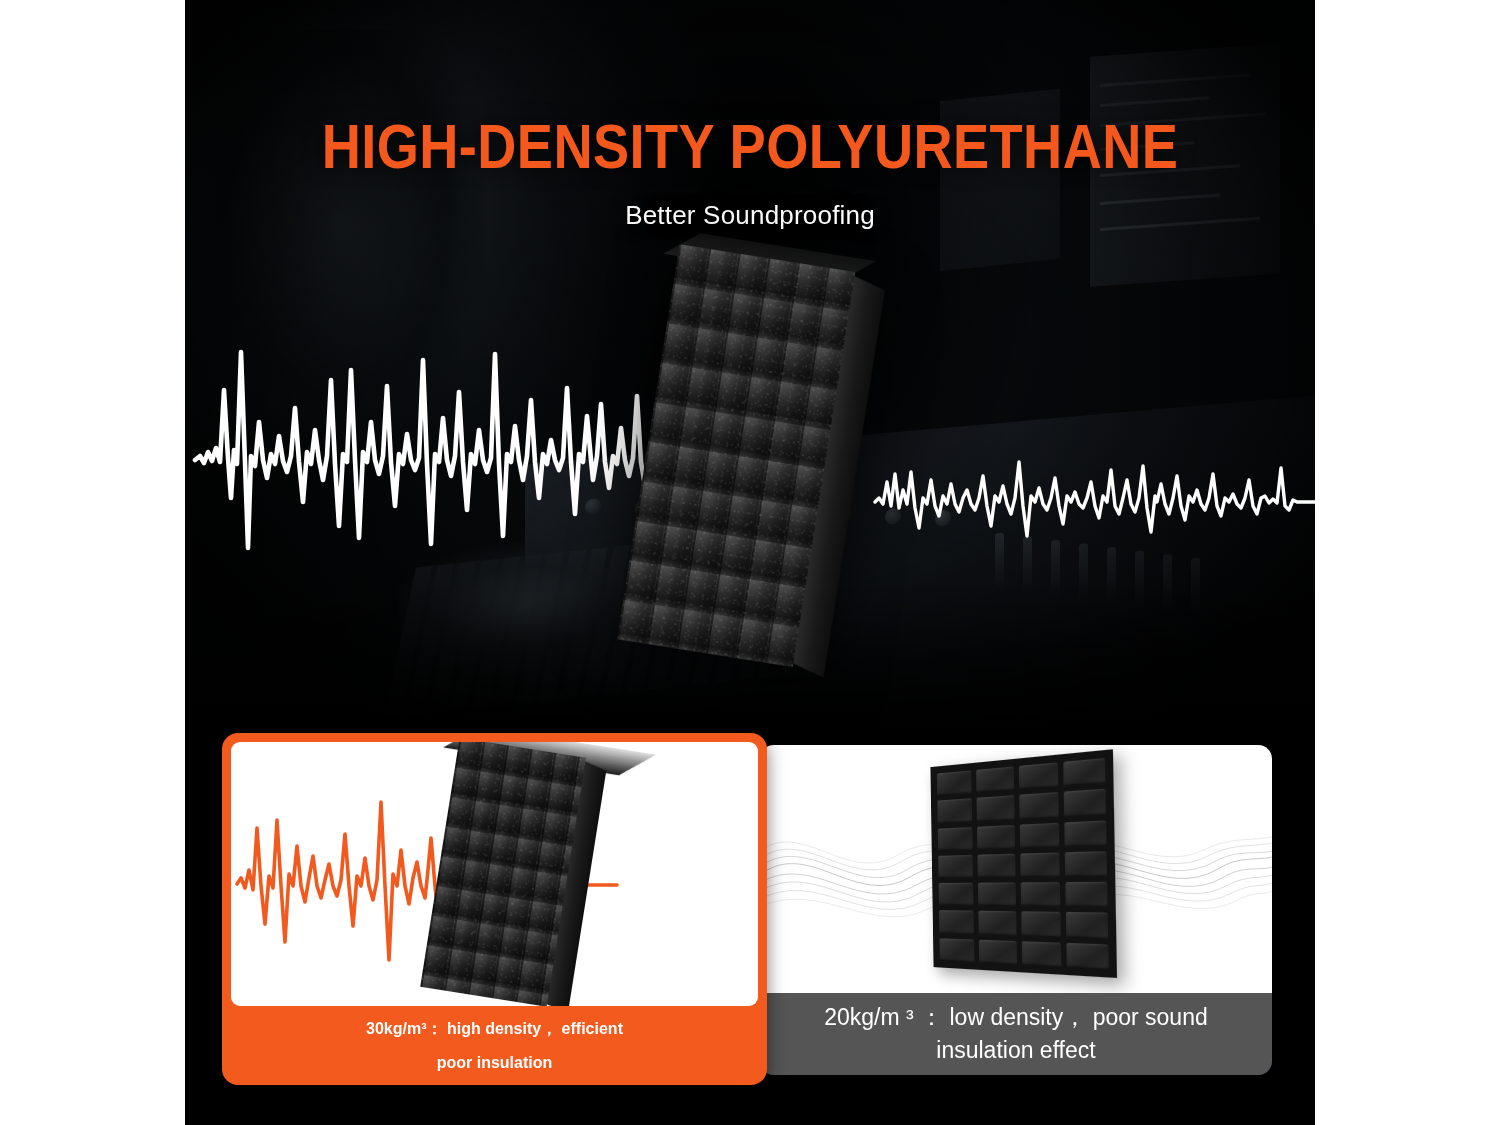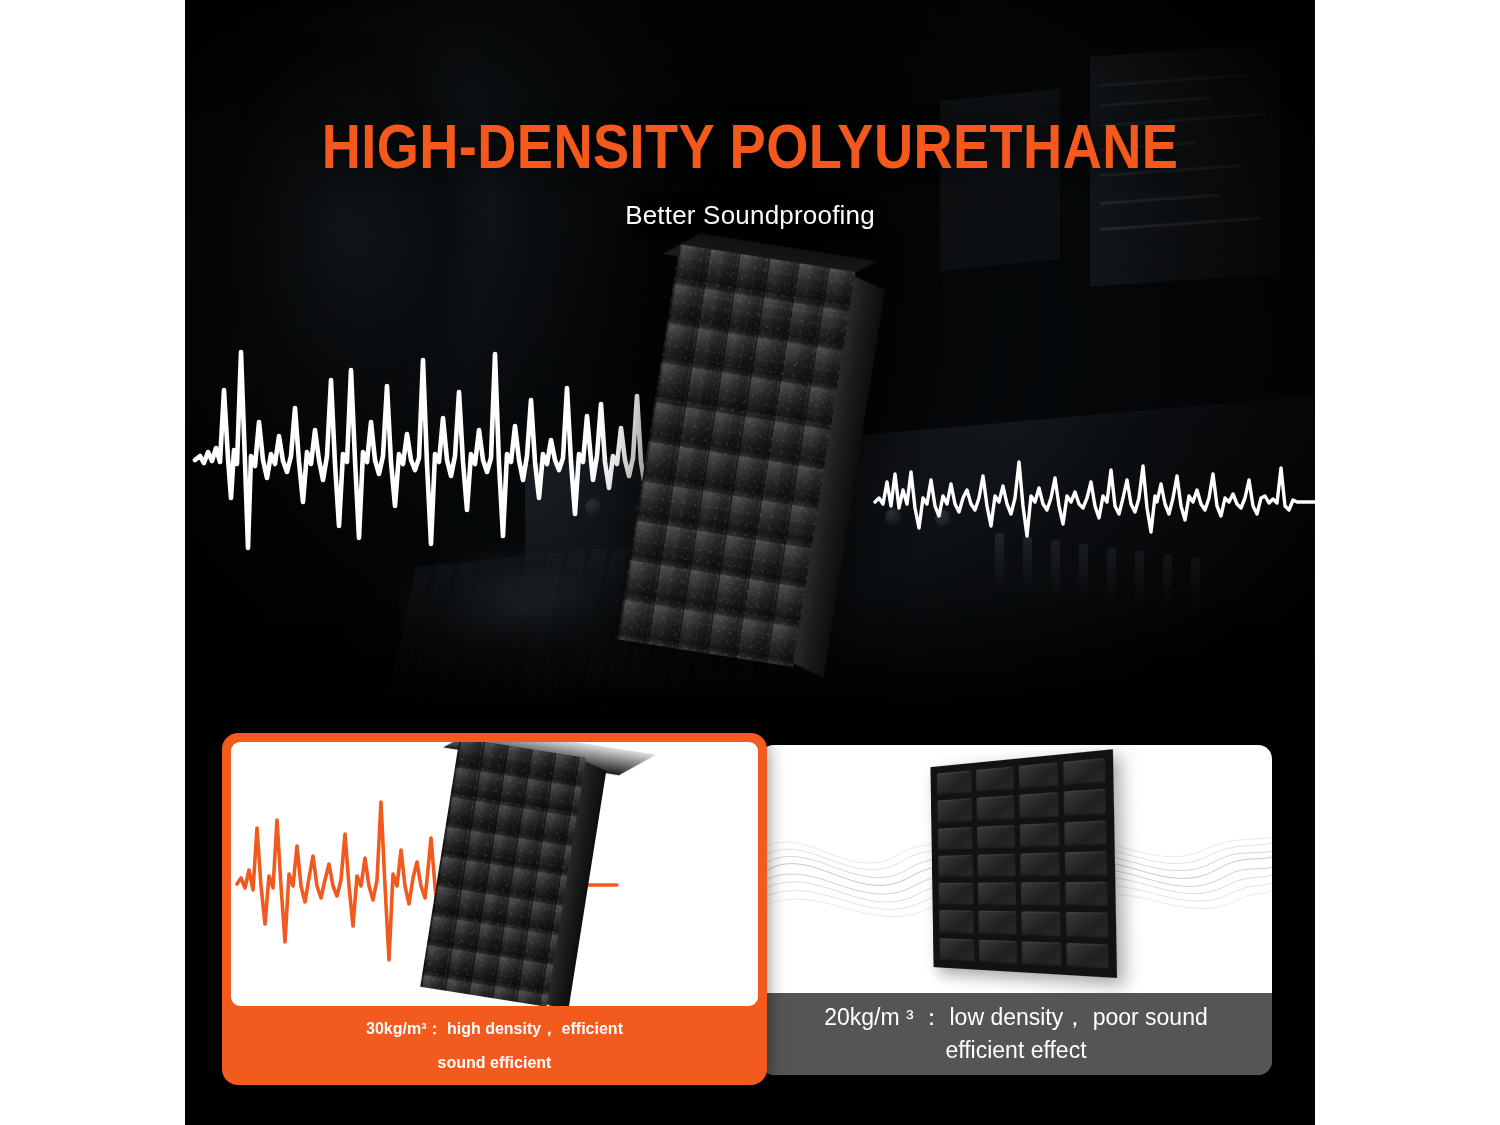--- a/index.html
+++ b/index.html
@@ -359,21 +359,21 @@
           <div class="tile"></div>
             <div class="tile"></div>
             <div class="tile"></div>
             <div class="tile"></div>
         </div>
       </div>
 
       <div class="pr-cap">
         <div class="cap-text">
           <span>20kg/m ³ ： low density， poor sound</span><br>
-          <span>efficient effect</span>
+          <span>insulation effect</span>
         </div>
       </div>
     </div>
 
     <div class="panel-left">
       <div class="pl-inner">
 
         <svg style="position:absolute;left:6px;top:32px;" width="380" height="210" viewBox="0 0 380 210">
           <path fill="none" stroke="#F2591E" stroke-width="3.6" stroke-linecap="round" stroke-linejoin="round" d="M0,110 L4,104 L8,114 L12,96 L16,116
                L20,54 L24,112 L28,150 L32,102 L36,114
@@ -405,19 +405,19 @@
             <div class="wedge-cols"></div>
             <div class="wedge-v"></div>
             <div class="foam-grain"></div>
           </div>
         </div>
       </div>
 
       <div class="pl-cap">
         <div class="cap-text-b">
           <span>30kg/m³： high density， efficient</span><br>
-          <span>sound efficient</span>
+          <span>poor insulation</span>
         </div>
       </div>
     </div>
 
   </div>
 </div>
 
 </body></html>

